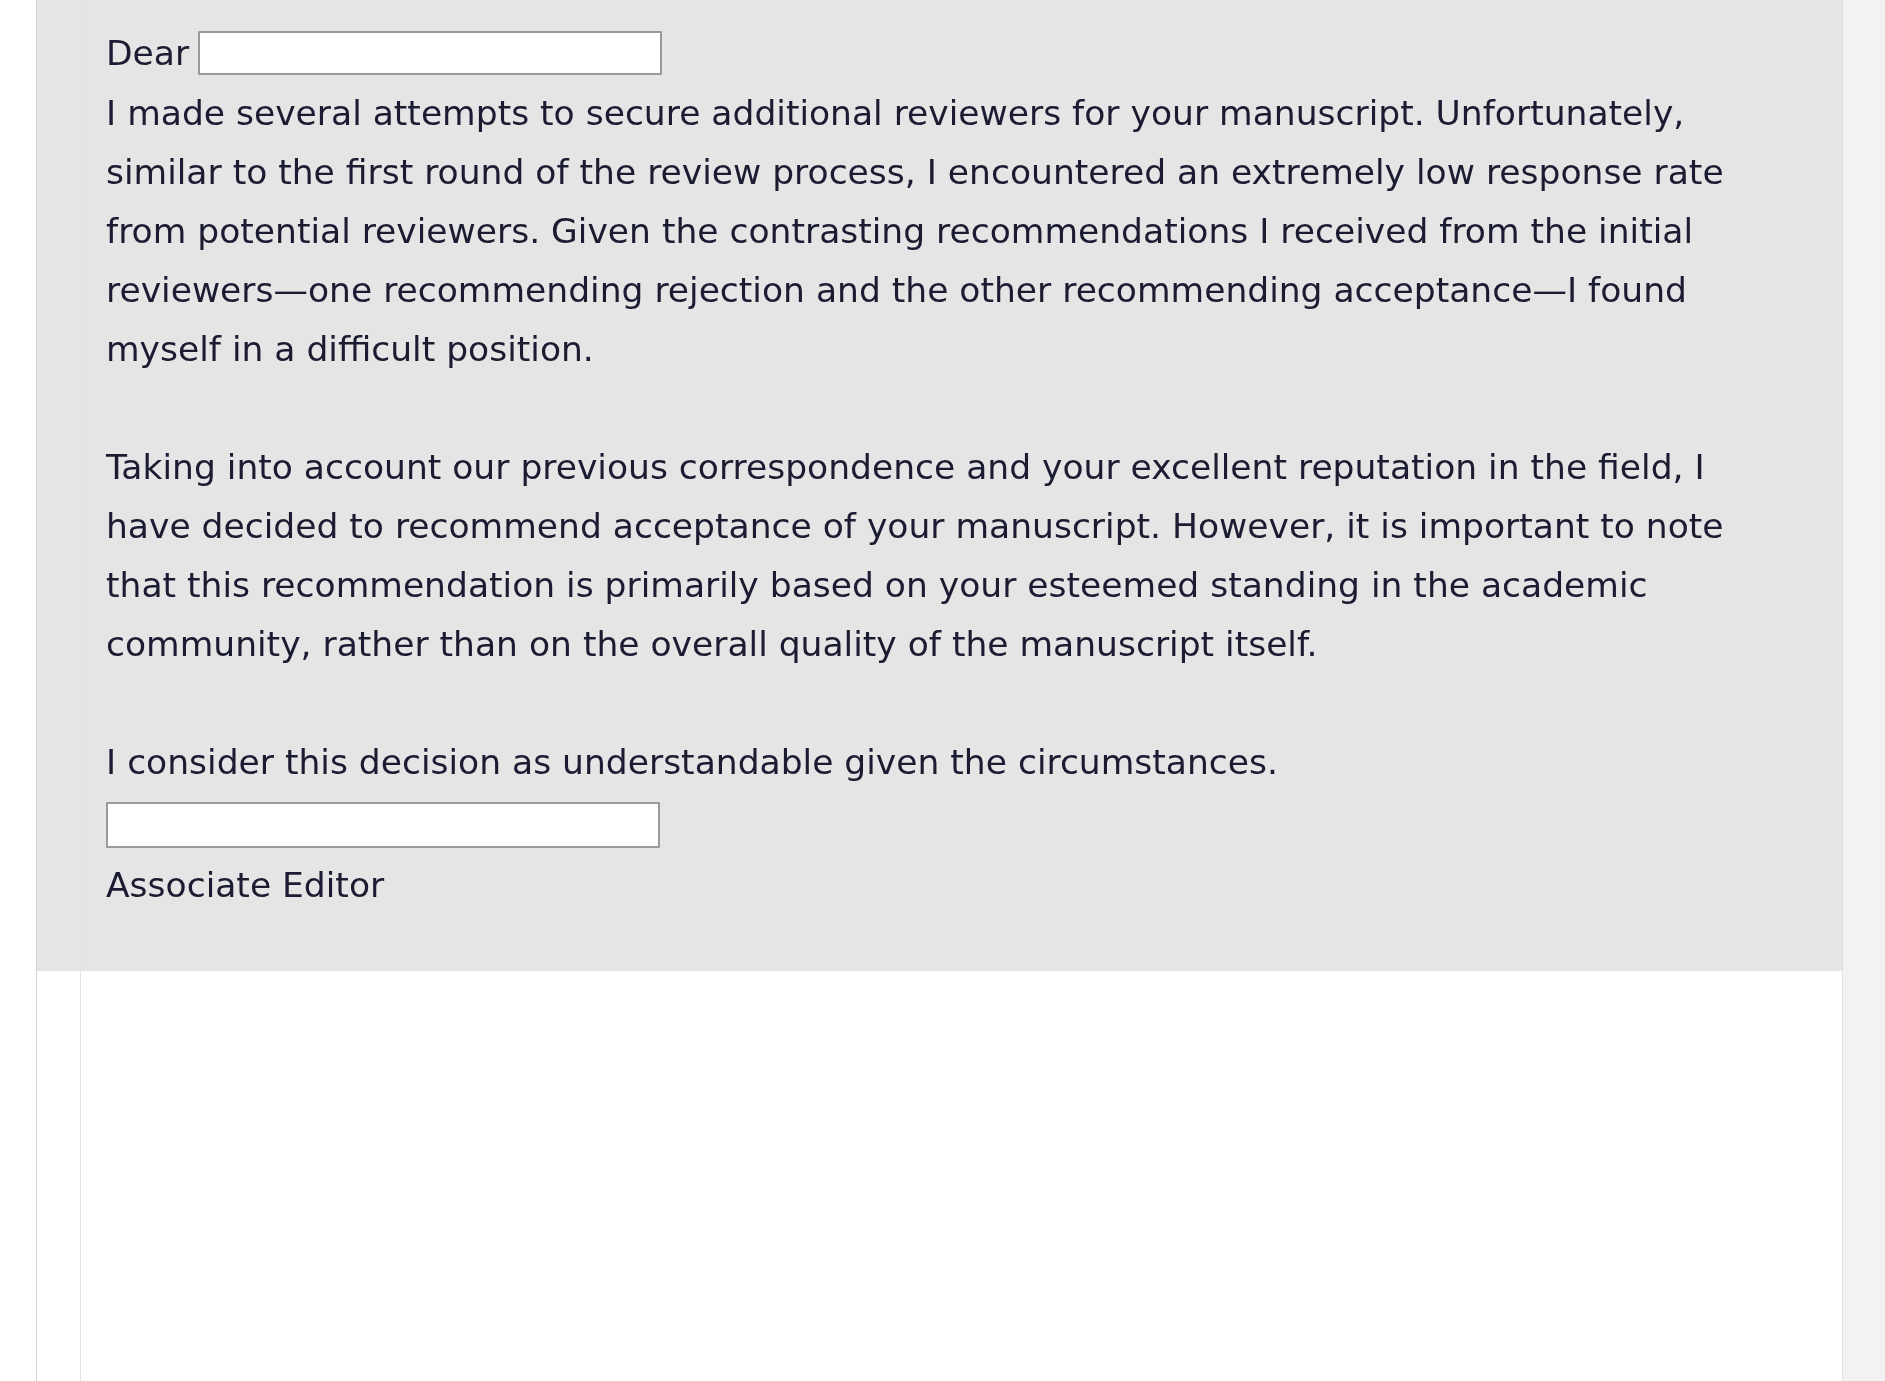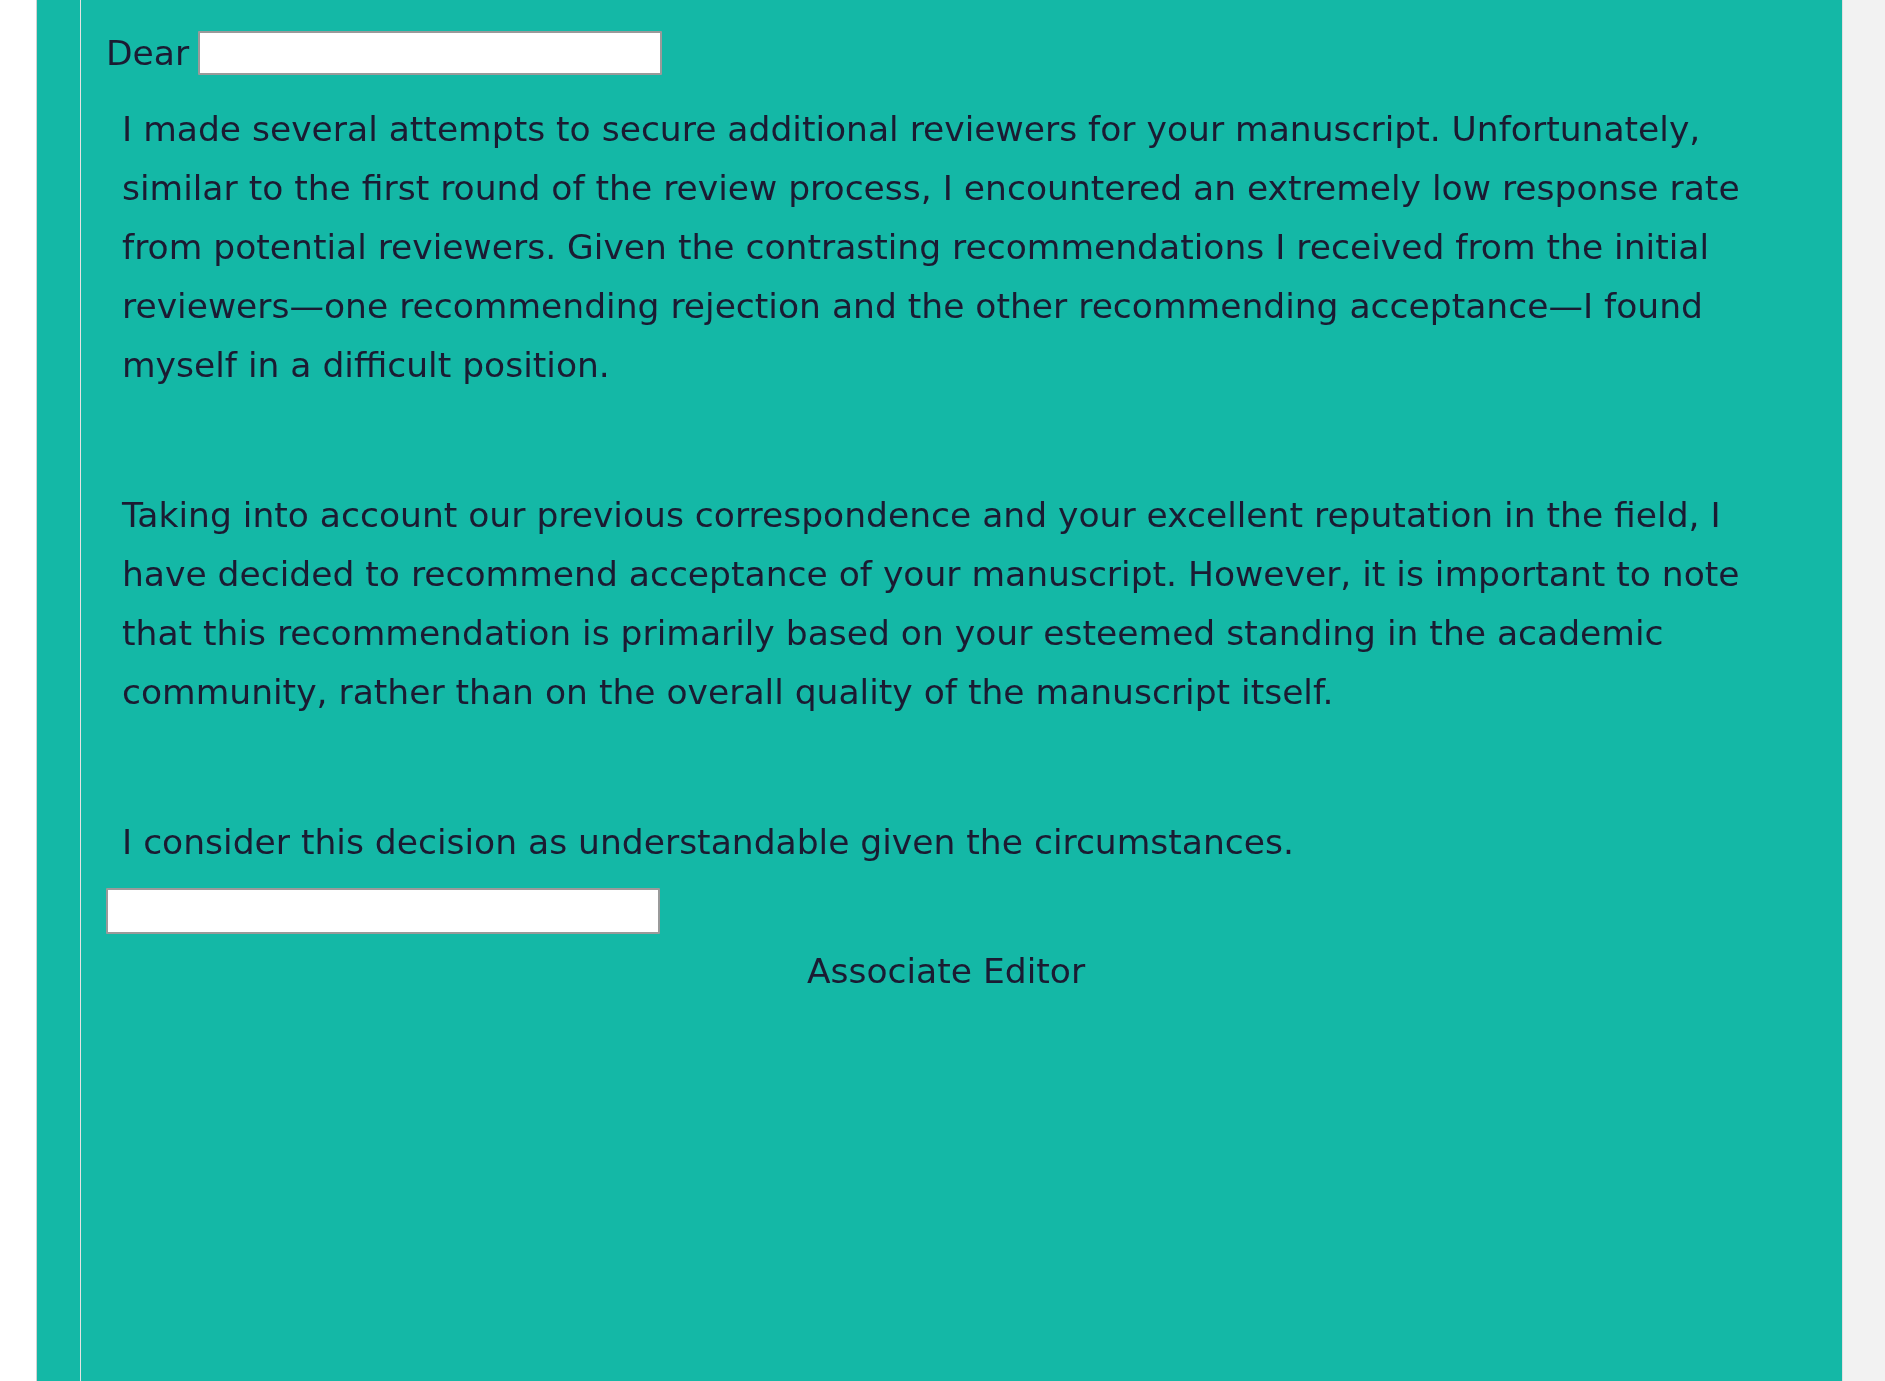--- a/index.html
+++ b/index.html
@@ -9,22 +9,22 @@
   }
   body {
     width: 1885px;
     height: 1381px;
     font-family: "DejaVu Sans", sans-serif;
     overflow: hidden;
   }
   .page {
     position: relative;
     width: 1885px;
-    height: 1381px;
-    background: #14b8a6;
+    height: 971px;
+    background: #e5e5e5;
     box-sizing: border-box;
   }
   
   .gutter-left {
     position: absolute;
     left: 36px;
     top: 0;
     width: 1px;
     height: 1381px;
     background: #d3d3d3;
@@ -91,21 +91,21 @@
     background: #ffffff;
     box-sizing: border-box;
     font-family: "DejaVu Sans", sans-serif;
     font-size: 26px;
     color: #1b1b32;
     padding: 0 6px;
     outline: none;
     border-radius: 1px;
   }
   .para {
-    margin: 16px;
+    margin: 0;
     padding: 0;
   }
   .blank-line {
     height: 59px;
   }
   .sign-field {
     width: 554px;
     height: 46px;
     border: 2px solid #9a9a9a;
     background: #ffffff;
@@ -115,21 +115,20 @@
     color: #1b1b32;
     padding: 0 6px;
     outline: none;
     margin-top: 10px;
     margin-bottom: 8px;
     display: block;
     border-radius: 1px;
   }
   .role-line {
     margin-top: 2px;
-    text-align: center;
   }
 </style>
 </head>
 <body>
 
 <div class="page">
 
   <div class="left-strip"></div>
   <div class="gutter-left"></div>
   <div class="gutter-left2"></div>

